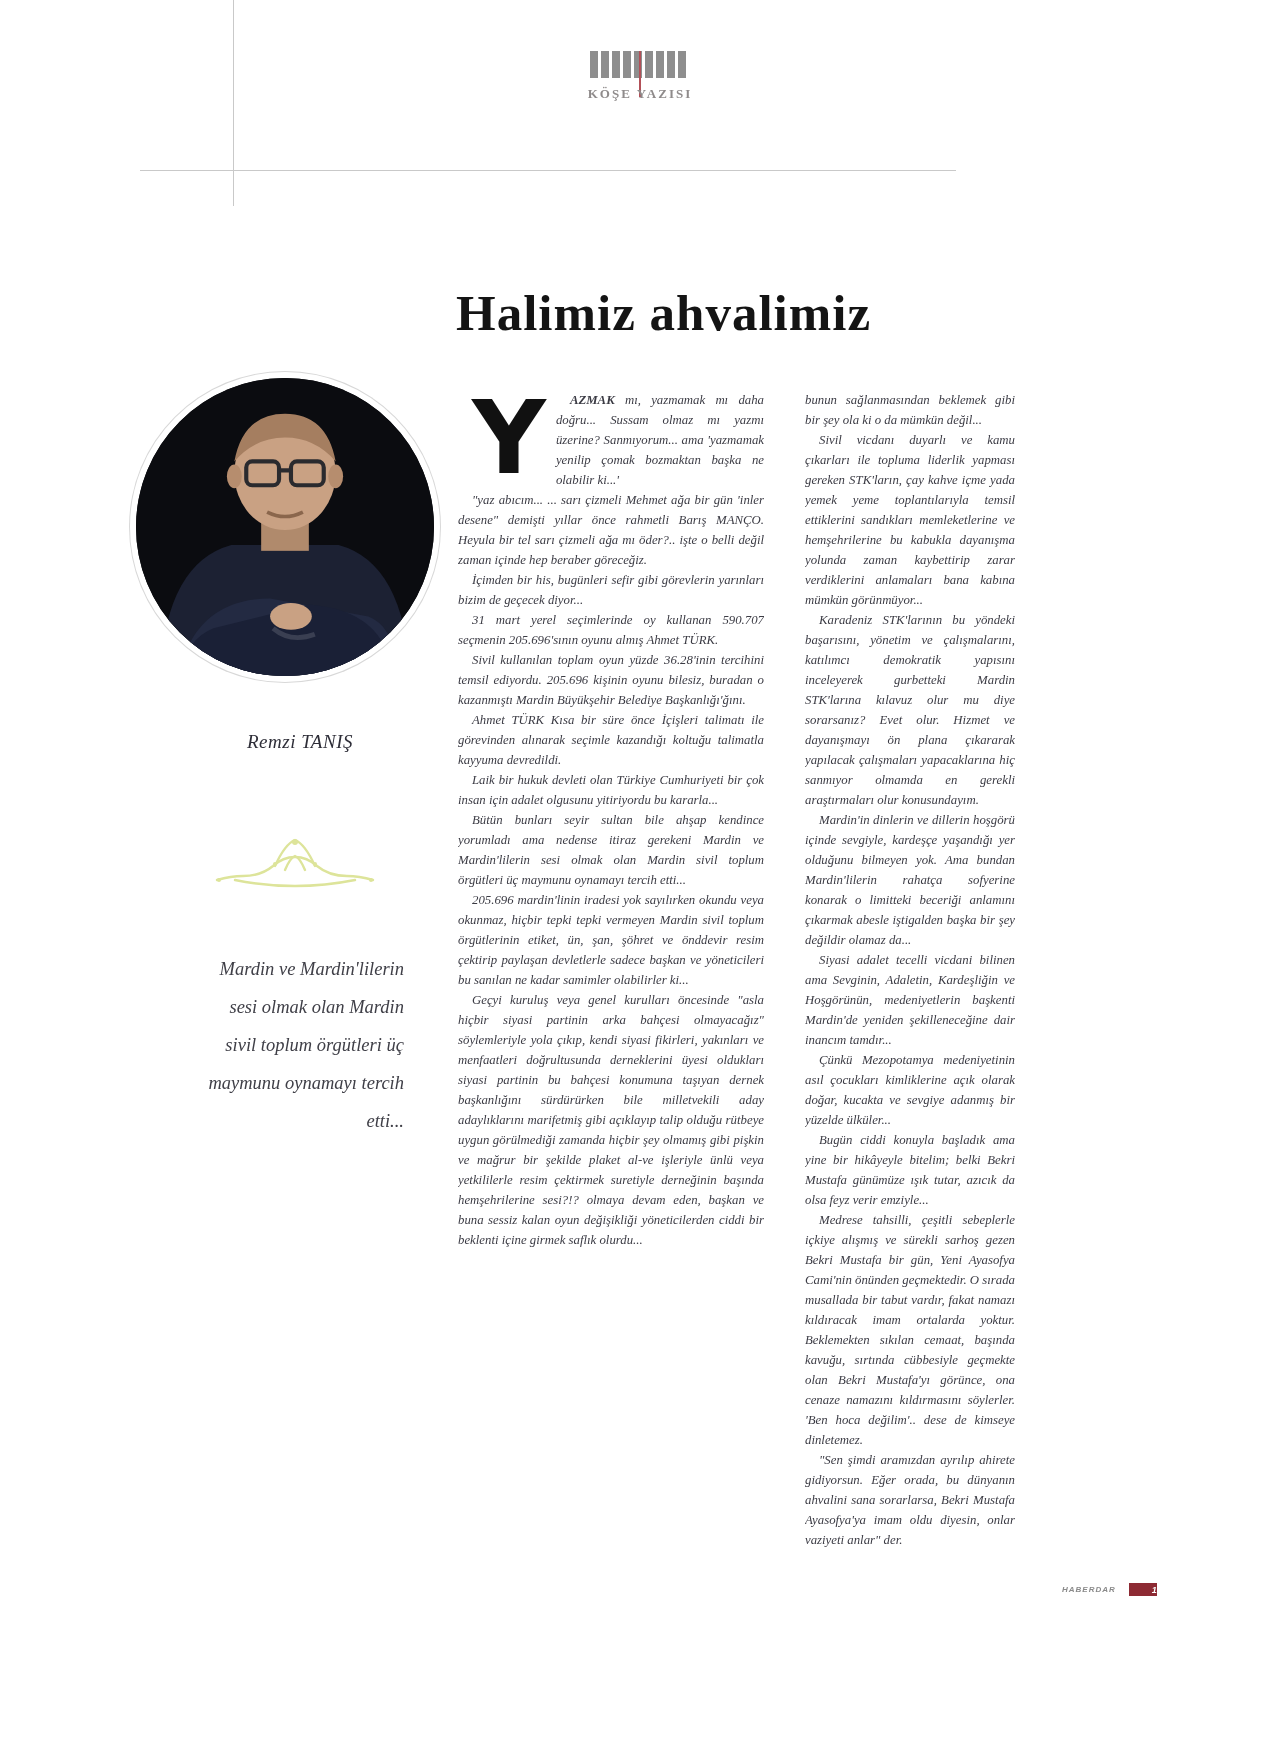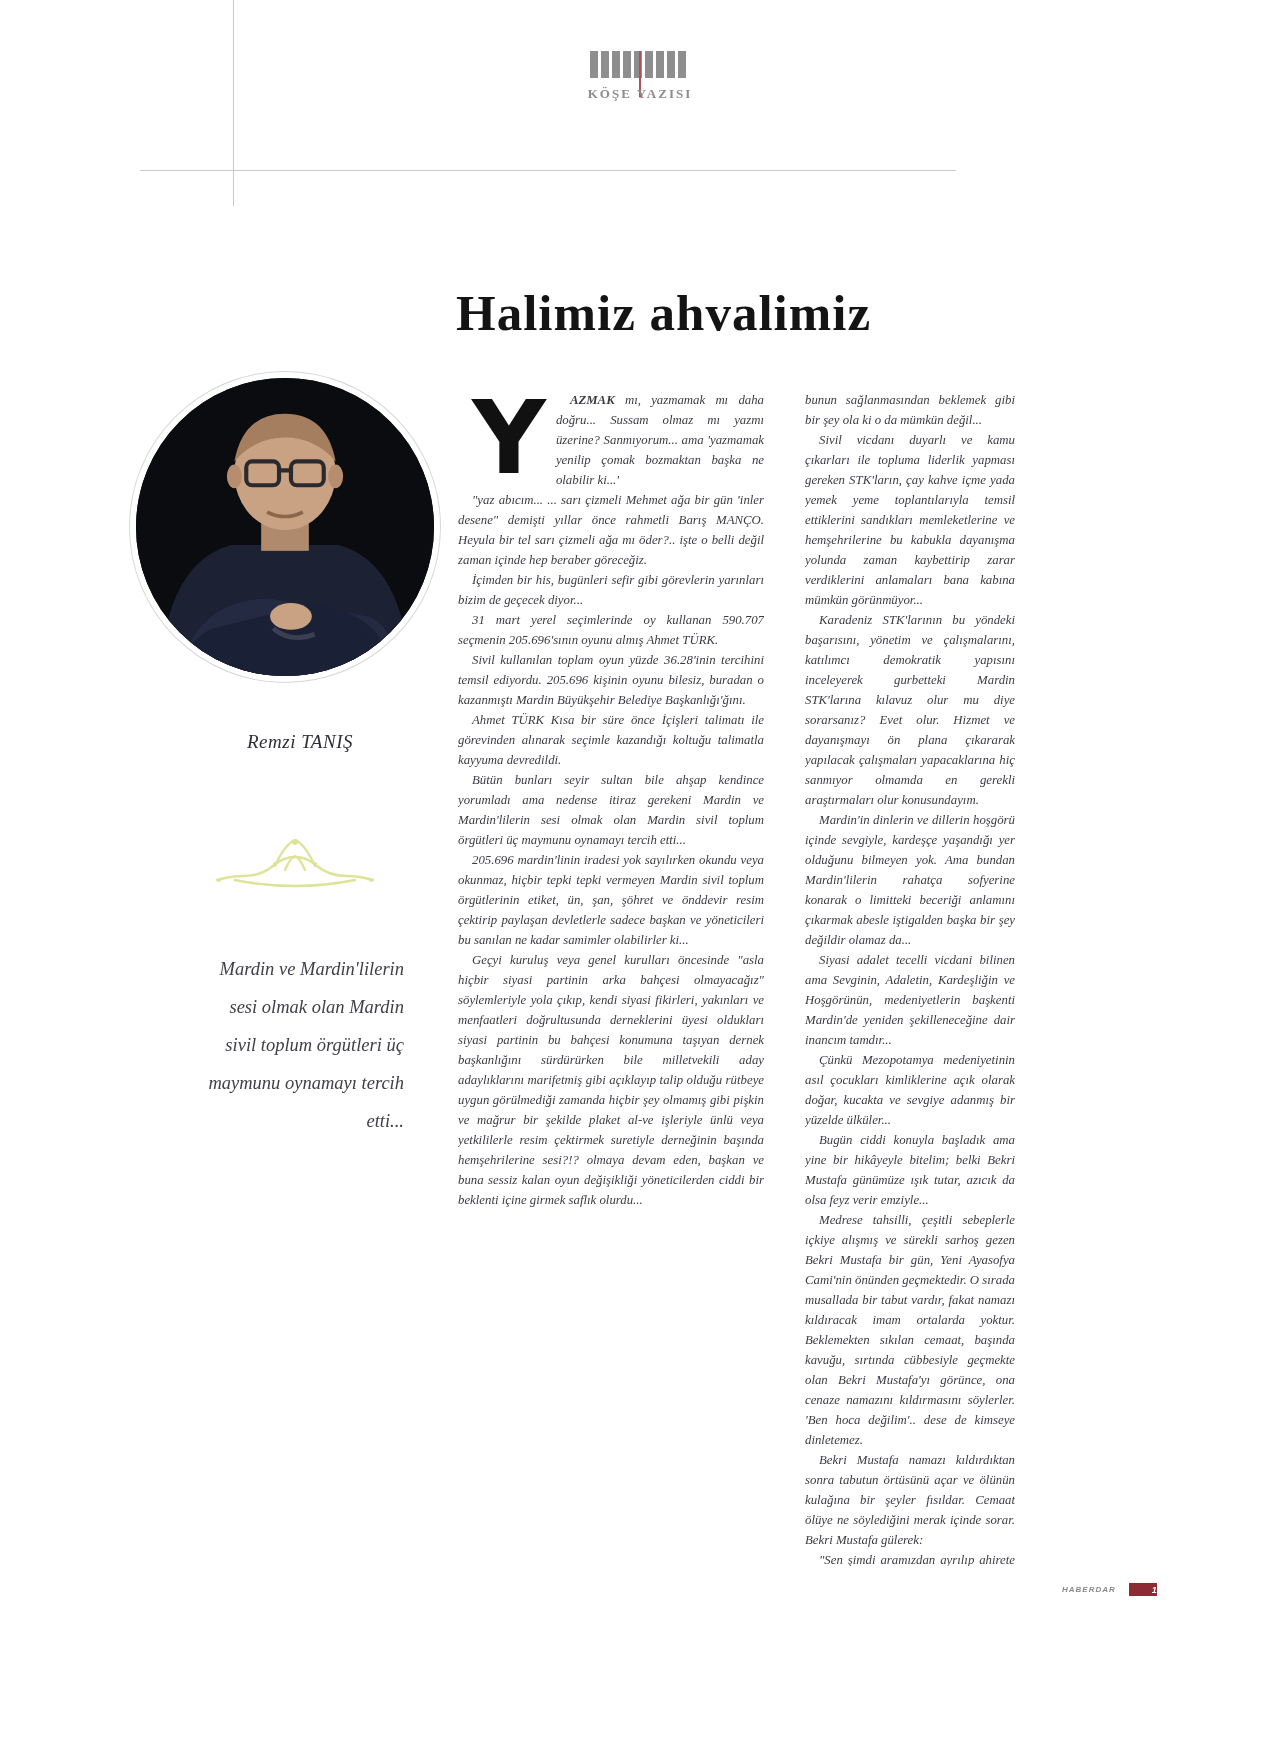--- a/index.html
+++ b/index.html
@@ -139,37 +139,37 @@
   <div class="col col-1">
     <p class="opening">
       <span class="dropcap">Y</span><span class="lead-word">AZMAK</span><span> mı, yazmamak mı daha doğru... Sussam olmaz mı yazmı üzerine? Sanmıyorum... ama 'yazmamak yenilip çomak bozmaktan başka ne olabilir ki...'</span>
     </p>
     <div>
         <p>"yaz abıcım... ... sarı çizmeli Mehmet ağa bir gün 'inler desene" demişti yıllar önce rahmetli Barış MANÇO. Heyula bir tel sarı çizmeli ağa mı öder?.. işte o belli değil zaman içinde hep beraber göreceğiz.</p>
         <p>İçimden bir his, bugünleri sefir gibi görevlerin yarınları bizim de geçecek diyor...</p>
         <p>31 mart yerel seçimlerinde oy kullanan 590.707 seçmenin 205.696'sının oyunu almış Ahmet TÜRK.</p>
         <p>Sivil kullanılan toplam oyun yüzde 36.28'inin tercihini temsil ediyordu. 205.696 kişinin oyunu bilesiz, buradan o kazanmıştı Mardin Büyükşehir Belediye Başkanlığı'ğını.</p>
         <p>Ahmet TÜRK Kısa bir süre önce İçişleri talimatı ile görevinden alınarak seçimle kazandığı koltuğu talimatla kayyuma devredildi.</p>
+        <p>Laik bir hukuk devleti olan Türkiye Cumhuriyeti bir çok insan için adalet olgusunu yitiriyordu bu kararla...</p>
         <p>Bütün bunları seyir sultan bile ahşap kendince yorumladı ama nedense itiraz gerekeni Mardin ve Mardin'lilerin sesi olmak olan Mardin sivil toplum örgütleri üç maymunu oynamayı tercih etti...</p>
         <p>205.696 mardin'linin iradesi yok sayılırken okundu veya okunmaz, hiçbir tepki tepki vermeyen Mardin sivil toplum örgütlerinin etiket, ün, şan, şöhret ve önddevir resim çektirip paylaşan devletlerle sadece başkan ve yöneticileri bu sanılan ne kadar samimler olabilirler ki...</p>
         <p>Geçyi kuruluş veya genel kurulları öncesinde "asla hiçbir siyasi partinin arka bahçesi olmayacağız" söylemleriyle yola çıkıp, kendi siyasi fikirleri, yakınları ve menfaatleri doğrultusunda derneklerini üyesi oldukları siyasi partinin bu bahçesi konumuna taşıyan dernek başkanlığını sürdürürken bile milletvekili aday adaylıklarını marifetmiş gibi açıklayıp talip olduğu rütbeye uygun görülmediği zamanda hiçbir şey olmamış gibi pişkin ve mağrur bir şekilde plaket al-ve işleriyle ünlü veya yetkililerle resim çektirmek suretiyle derneğinin başında hemşehrilerine sesi?!? olmaya devam eden, başkan ve buna sessiz kalan oyun değişikliği yöneticilerden ciddi bir beklenti içine girmek saflık olurdu...</p>
       </div>
   </div>
 
   <div class="col col-2">
     <div>
         <p class="no-indent">bunun sağlanmasından beklemek gibi bir şey ola ki o da mümkün değil...</p>
         <p>Sivil vicdanı duyarlı ve kamu çıkarları ile topluma liderlik yapması gereken STK'ların, çay kahve içme yada yemek yeme toplantılarıyla temsil ettiklerini sandıkları memleketlerine ve hemşehrilerine bu kabukla dayanışma yolunda zaman kaybettirip zarar verdiklerini anlamaları bana kabına mümkün görünmüyor...</p>
         <p>Karadeniz STK'larının bu yöndeki başarısını, yönetim ve çalışmalarını, katılımcı demokratik yapısını inceleyerek gurbetteki Mardin STK'larına kılavuz olur mu diye sorarsanız? Evet olur. Hizmet ve dayanışmayı ön plana çıkararak yapılacak çalışmaları yapacaklarına hiç sanmıyor olmamda en gerekli araştırmaları olur konusundayım.</p>
         <p>Mardin'in dinlerin ve dillerin hoşgörü içinde sevgiyle, kardeşçe yaşandığı yer olduğunu bilmeyen yok. Ama bundan Mardin'lilerin rahatça sofyerine konarak o limitteki beceriği anlamını çıkarmak abesle iştigalden başka bir şey değildir olamaz da...</p>
         <p>Siyasi adalet tecelli vicdani bilinen ama Sevginin, Adaletin, Kardeşliğin ve Hoşgörünün, medeniyetlerin başkenti Mardin'de yeniden şekilleneceğine dair inancım tamdır...</p>
         <p>Çünkü Mezopotamya medeniyetinin asıl çocukları kimliklerine açık olarak doğar, kucakta ve sevgiye adanmış bir yüzelde ülküler...</p>
         <p>Bugün ciddi konuyla başladık ama yine bir hikâyeyle bitelim; belki Bekri Mustafa günümüze ışık tutar, azıcık da olsa feyz verir emziyle...</p>
         <p>Medrese tahsilli, çeşitli sebeplerle içkiye alışmış ve sürekli sarhoş gezen Bekri Mustafa bir gün, Yeni Ayasofya Cami'nin önünden geçmektedir. O sırada musallada bir tabut vardır, fakat namazı kıldıracak imam ortalarda yoktur. Beklemekten sıkılan cemaat, başında kavuğu, sırtında cübbesiyle geçmekte olan Bekri Mustafa'yı görünce, ona cenaze namazını kıldırmasını söylerler. 'Ben hoca değilim'.. dese de kimseye dinletemez.</p>
-        <p>Bekri Mustafa namazı kıldırdıktan sonra tabutun örtüsünü açar ve ölünün kulağına bir şeyler fısıldar. Cemaat ölüye ne söylediğini merak içinde sorar. Bekri Mustafa gülerek:</p>
         <p>"Sen şimdi aramızdan ayrılıp ahirete gidiyorsun. Eğer orada, bu dünyanın ahvalini sana sorarlarsa, Bekri Mustafa Ayasofya'ya imam oldu diyesin, onlar vaziyeti anlar" der.</p>
       </div>
 
   </div>
 
   <div class="footer">
     <span class="brand">HABERDAR</span>
     <span class="pagebox">19</span>
   </div>
 

